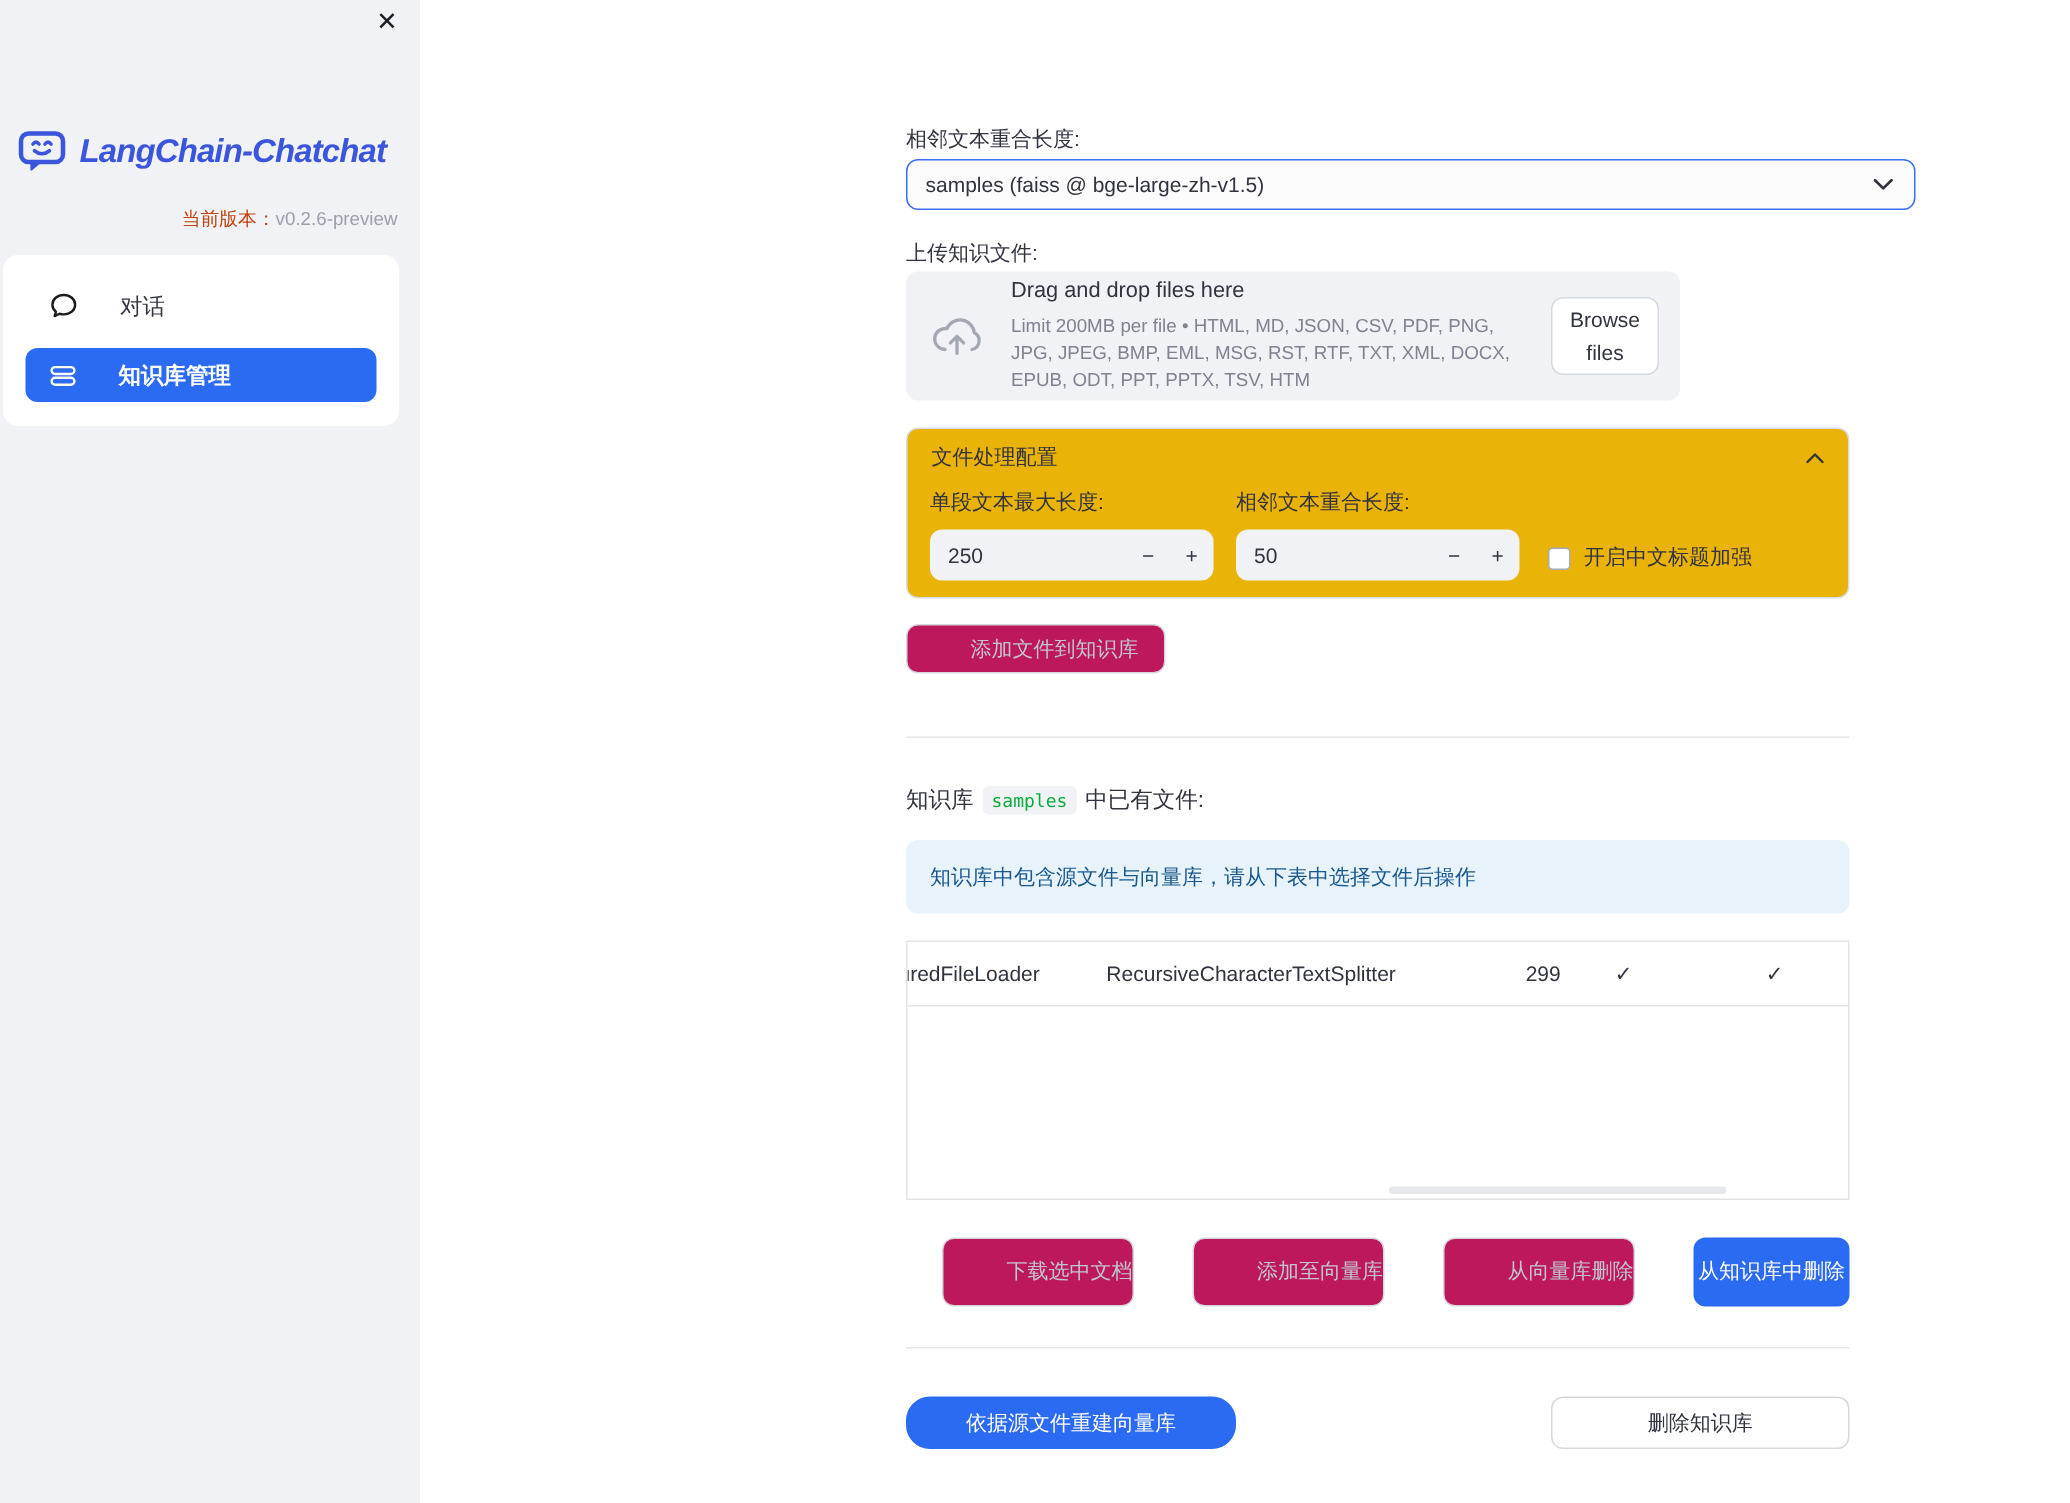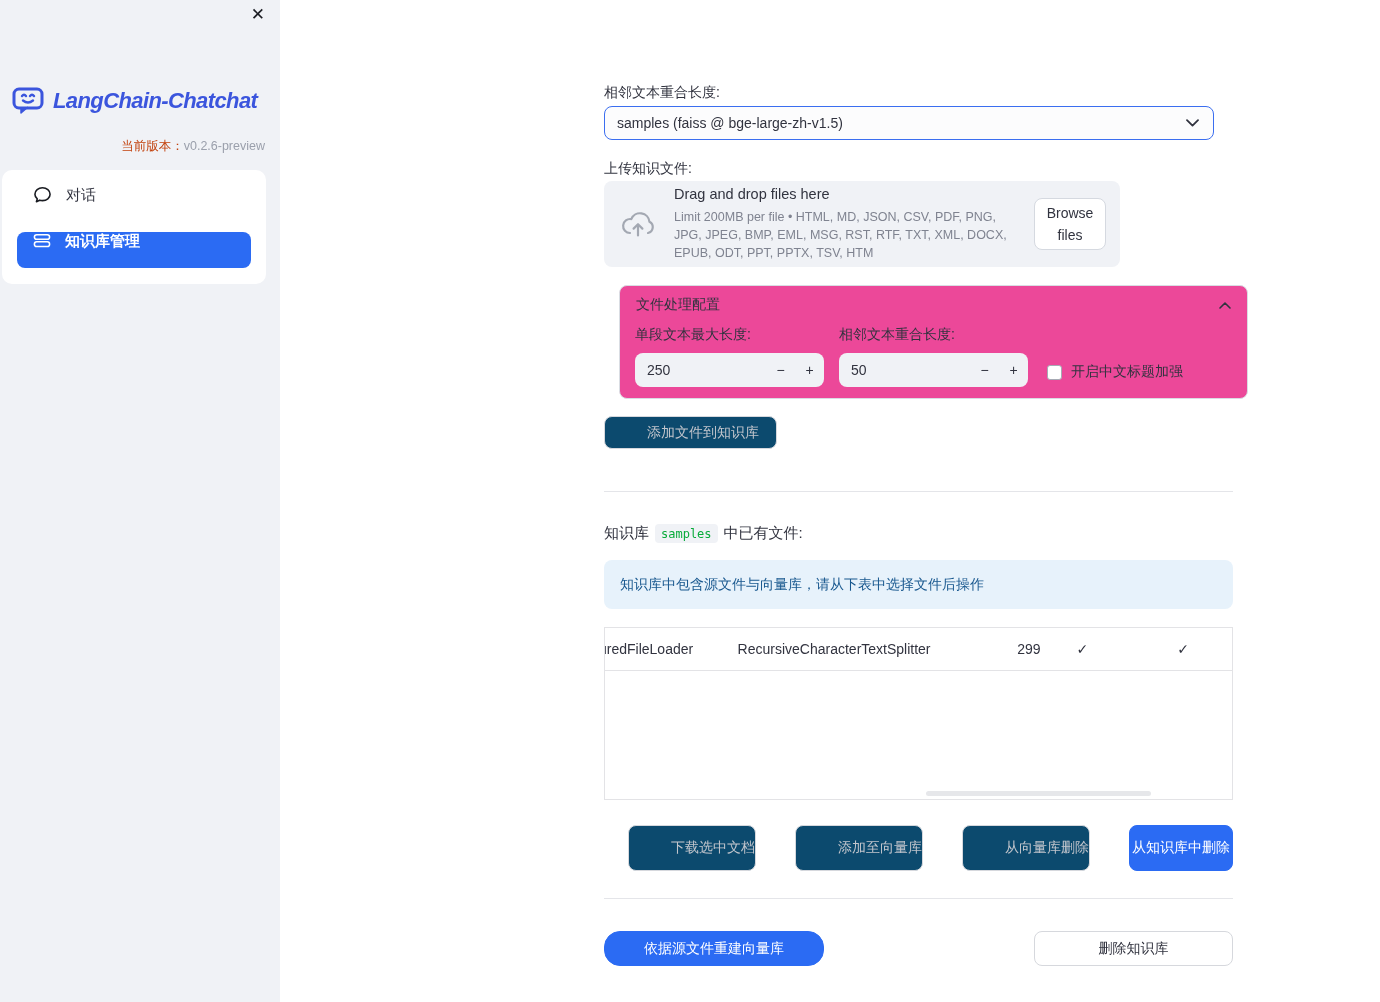--- a/index.html
+++ b/index.html
@@ -14,52 +14,52 @@
   body{font-family:"Liberation Sans","DejaVu Sans",sans-serif; background:#fff; color:var(--txt); position:relative;}
 
   
   .sidebar{position:absolute; left:0; top:0; width:280px; height:100%; background:var(--sidebar-bg);}
   .close-btn{position:absolute; top:6px; right:15px; font-size:17px; color:#1a1c22; cursor:pointer; line-height:1;}
   .logo-row{position:absolute; top:86px; left:12px; display:flex; align-items:center; gap:7px;}
   .logo-text{font-size:22px; font-style:italic; font-weight:700; color:var(--logo); letter-spacing:-0.6px; white-space:nowrap;}
   .version{position:absolute; top:138px; right:15px; font-size:12.5px; color:#9ba0ac;}
   .version .vlabel{color:#c2410c;}
   .nav-card{position:absolute; top:170px; left:2px; width:264px; background:#fff; border-radius:10px; padding:16px 0 16px 0;}
-  .nav-item{display:flex; gap:14px; height:36px; margin:0 15px 10px 15px; padding:0 16px; border-radius:8px; font-size:15px; cursor:pointer;}
+  .nav-item{display:flex; align-items:center; gap:28px; height:36px; margin:0 15px 10px 15px; padding:0 16px; border-radius:8px; font-size:15px; cursor:pointer;}
   .nav-item:last-child{margin-bottom:0;}
   .nav-item.selected{background:var(--primary); color:#fff; font-weight:700;}
 
   
   .main-col{position:absolute; left:604px; top:0; width:630px; height:1002px;}
   .field-label{position:absolute; left:0; font-size:14px; color:var(--txt);}
 
-  .selectbox{position:absolute; top:106px; left:0; width:610px; height:34px; background:#fcfcfd; border:1.5px solid #3b6ef0; border-radius:8px; display:flex; align-items:center; padding:0 14px 0 12px; cursor:pointer;}
+  .selectbox{position:absolute; top:106px; left:0; width:673px; height:34px; background:#fcfcfd; border:1.5px solid #3b6ef0; border-radius:8px; display:flex; align-items:center; padding:0 14px 0 12px; cursor:pointer;}
   .selectbox .sel-value{flex:1; font-size:14px; color:var(--txt);}
 
   .uploader{position:absolute; top:181px; left:0; width:516px; height:86px; background:var(--field-bg); border-radius:8px; display:flex; align-items:center; padding:0 14px 0 16px;}
   .cloud-wrap{width:38px; margin-right:16px; flex:none; display:flex; align-items:center;}
   .up-texts{flex:1; padding-right:10px;}
   .up-title{font-size:14.5px; color:var(--txt); margin-bottom:6px;}
   .up-limit{font-size:12.5px; color:var(--muted); line-height:1.45; max-width:478px;}
   .browse-btn{flex:none; width:72px; min-height:52px; background:#fff; border:1px solid #d5d9e0; border-radius:8px; font-size:14px; color:var(--txt); display:flex; align-items:center; justify-content:center; text-align:center; line-height:1.6; cursor:pointer; font-family:inherit;}
 
-  .expander{position:absolute; top:285px; left:15px; width:629px; height:114px; border:1px solid #d9dde3; border-radius:8px; background:#ec4899;}
+  .expander{position:absolute; top:285px; left:0; width:629px; height:114px; border:1px solid #d9dde3; border-radius:8px; background:#eab308;}
   .exp-header{height:38px; display:flex; align-items:center; justify-content:space-between; padding:0 16px; font-size:14px; cursor:pointer;}
   .exp-body{display:flex; align-items:flex-start; padding:2px 15px 0 15px;}
   .num-group{width:189px; margin-right:15px;}
   .num-label{font-size:14px; margin-bottom:9px; white-space:nowrap;}
   .num-input{height:34px; background:var(--field-bg); border-radius:8px; display:flex; align-items:center;}
   .num-value{flex:1; padding-left:12px; font-size:14px; color:var(--txt);}
   .step-btn{width:29px; height:100%; display:flex; align-items:center; justify-content:center; font-size:14px; color:var(--txt); cursor:pointer;}
   .chk-group{display:flex; align-items:center; margin-top:37px; margin-left:4px; cursor:pointer;}
   .chk-box{width:15px; height:15px; border:1.5px solid #a6aab4; border-radius:3px; background:#fff; flex:none;}
   .chk-label{font-size:14px; margin-left:9px; white-space:nowrap;}
 
   .btn{border-radius:8px; font-size:14px; font-family:inherit; display:inline-flex; align-items:center; justify-content:center; cursor:pointer; white-space:nowrap;}
-  .btn.disabled{background:#0c4a6e; border:1px solid var(--disabled-border); color:var(--disabled-text); cursor:default;padding-left:42px;}
+  .btn.disabled{background:#be185d; border:1px solid var(--disabled-border); color:var(--disabled-text); cursor:default;padding-left:42px;}
   .btn.primary{background:var(--primary); border:1px solid var(--primary); color:#fff;}
   .btn.secondary{background:#fff; border:1px solid var(--disabled-border); color:var(--txt);}
 
   .add-btn{position:absolute; top:416px; left:0; height:33px; padding:0 17px;}
   .divider{position:absolute; left:0; width:629px; height:1px; background:var(--line);}
   .div1{top:491px;} .div2{top:898px;}
 
   .kb-line{position:absolute; top:524px; left:0; font-size:15px; color:var(--txt); display:flex; align-items:center;}
   .code-chip{font-family:"DejaVu Sans Mono","Liberation Mono",monospace; font-size:12px; color:var(--code-green); background:var(--field-bg); border-radius:4px; padding:2.5px 6px; margin:0 6px;}
 

